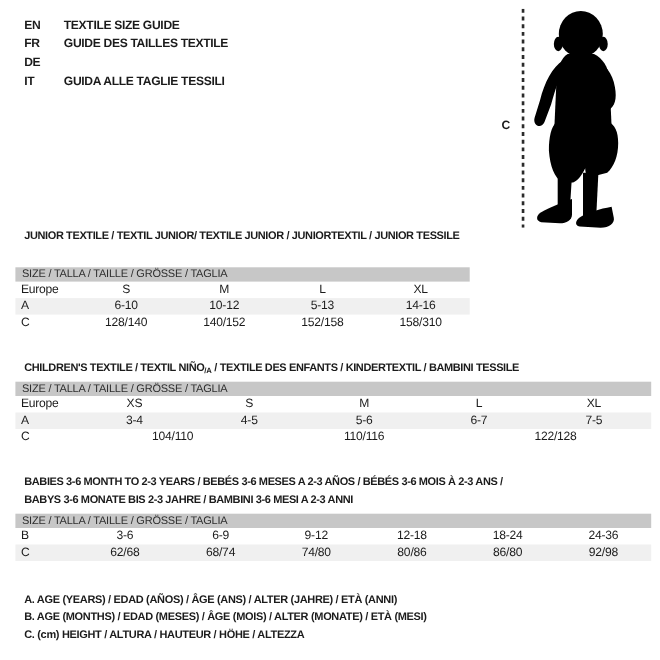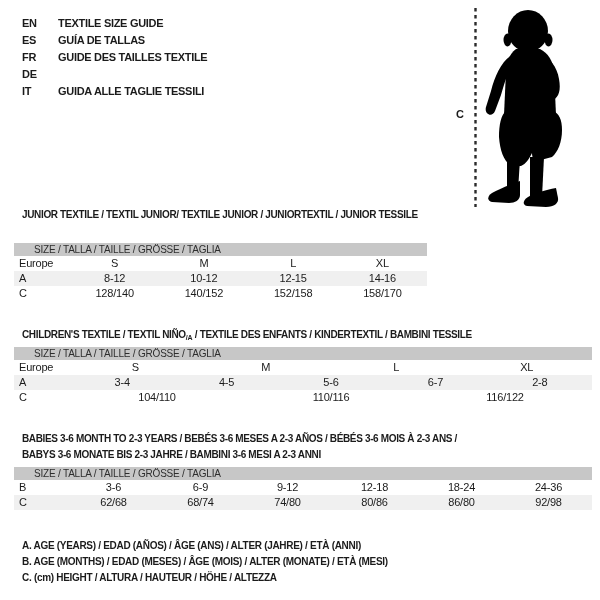--- a/index.html
+++ b/index.html
@@ -28,42 +28,38 @@
   .ttitle{position:absolute;left:22px;font-size:10px;font-weight:bold;letter-spacing:-0.35px;line-height:16px;white-space:nowrap;}
   .title1{top:200px;line-height:14px;}
   .title2{top:320px;line-height:14px;}
   .title3{top:423px;}
   .sub{font-size:7px;vertical-align:-2px;letter-spacing:-0.2px;}
   .table{position:absolute;left:14px;}
   .table1{top:243px;width:413px;}
   .table2{top:347px;width:578px;}
   .table3{top:467px;width:578px;}
   .bar{height:13px;line-height:13px;background:var(--bar-bg);color:var(--bar-text);
-       font-size:10px;letter-spacing:-0.2px;padding-left:20px;white-space:nowrap;overflow:hidden;}
+       font-size:10px;letter-spacing:-0.2px;padding-left:6px;white-space:nowrap;overflow:hidden;}
   .row{display:flex;height:15px;line-height:15px;font-size:11px;letter-spacing:-0.2px;}
   .row.shaded{background:var(--row-alt);}
   .rlabel{width:56px;padding-left:5px;box-sizing:border-box;}
   .rcell{flex:1;text-align:center;}
   
   .notes{position:absolute;left:22px;top:538px;}
   .note-line{height:16px;line-height:16px;font-size:10px;font-weight:bold;letter-spacing:-0.3px;white-space:nowrap;}
 </style>
 </head>
 <body>
 
 <div class="canvas">
 
   <header class="langs">
     <div class="lang-row">
       <span class="lang-code">EN</span>
       <span class="lang-label">TEXTILE SIZE GUIDE</span>
-    </div>
-    <div class="lang-row">
-      <span class="lang-code">ES</span>
-      <span class="lang-label">GUÍA DE TALLAS</span>
     </div>
     <div class="lang-row">
       <span class="lang-code">FR</span>
       <span class="lang-label">GUIDE DES TAILLES TEXTILE</span>
     </div>
     <div class="lang-row">
       <span class="lang-code">DE</span>
     </div>
     <div class="lang-row">
       <span class="lang-code">IT</span>
@@ -98,55 +94,56 @@
       <div class="bar">SIZE / TALLA / TAILLE / GRÖSSE / TAGLIA</div>
       <div class="row">
         <div class="rlabel">Europe</div>
         <div class="rcell">S</div>
         <div class="rcell">M</div>
         <div class="rcell">L</div>
         <div class="rcell">XL</div>
       </div>
       <div class="row shaded">
         <div class="rlabel">A</div>
-        <div class="rcell">8-12</div>
+        <div class="rcell">6-10</div>
         <div class="rcell">10-12</div>
-        <div class="rcell">12-15</div>
+        <div class="rcell">5-13</div>
         <div class="rcell">14-16</div>
       </div>
       <div class="row">
         <div class="rlabel">C</div>
         <div class="rcell">128/140</div>
         <div class="rcell">140/152</div>
         <div class="rcell">152/158</div>
-        <div class="rcell">158/170</div>
+        <div class="rcell">158/310</div>
       </div>
     </div>
   <div class="table table2">
       <div class="bar">SIZE / TALLA / TAILLE / GRÖSSE / TAGLIA</div>
       <div class="row">
         <div class="rlabel">Europe</div>
+        <div class="rcell">XS</div>
         <div class="rcell">S</div>
         <div class="rcell">M</div>
         <div class="rcell">L</div>
         <div class="rcell">XL</div>
       </div>
       <div class="row shaded">
         <div class="rlabel">A</div>
         <div class="rcell">3-4</div>
         <div class="rcell">4-5</div>
         <div class="rcell">5-6</div>
         <div class="rcell">6-7</div>
-        <div class="rcell">2-8</div>
+        <div class="rcell">7-5</div>
       </div>
       <div class="row">
         <div class="rlabel">C</div>
         <div class="rcell">104/110</div>
         <div class="rcell">110/116</div>
-        <div class="rcell">116/122</div>
+        <div class="rcell">122/128</div>
       </div>
     </div>
   <div class="table table3">
       <div class="bar">SIZE / TALLA / TAILLE / GRÖSSE / TAGLIA</div>
       <div class="row">
         <div class="rlabel">B</div>
         <div class="rcell">3-6</div>
         <div class="rcell">6-9</div>
         <div class="rcell">9-12</div>
         <div class="rcell">12-18</div>

